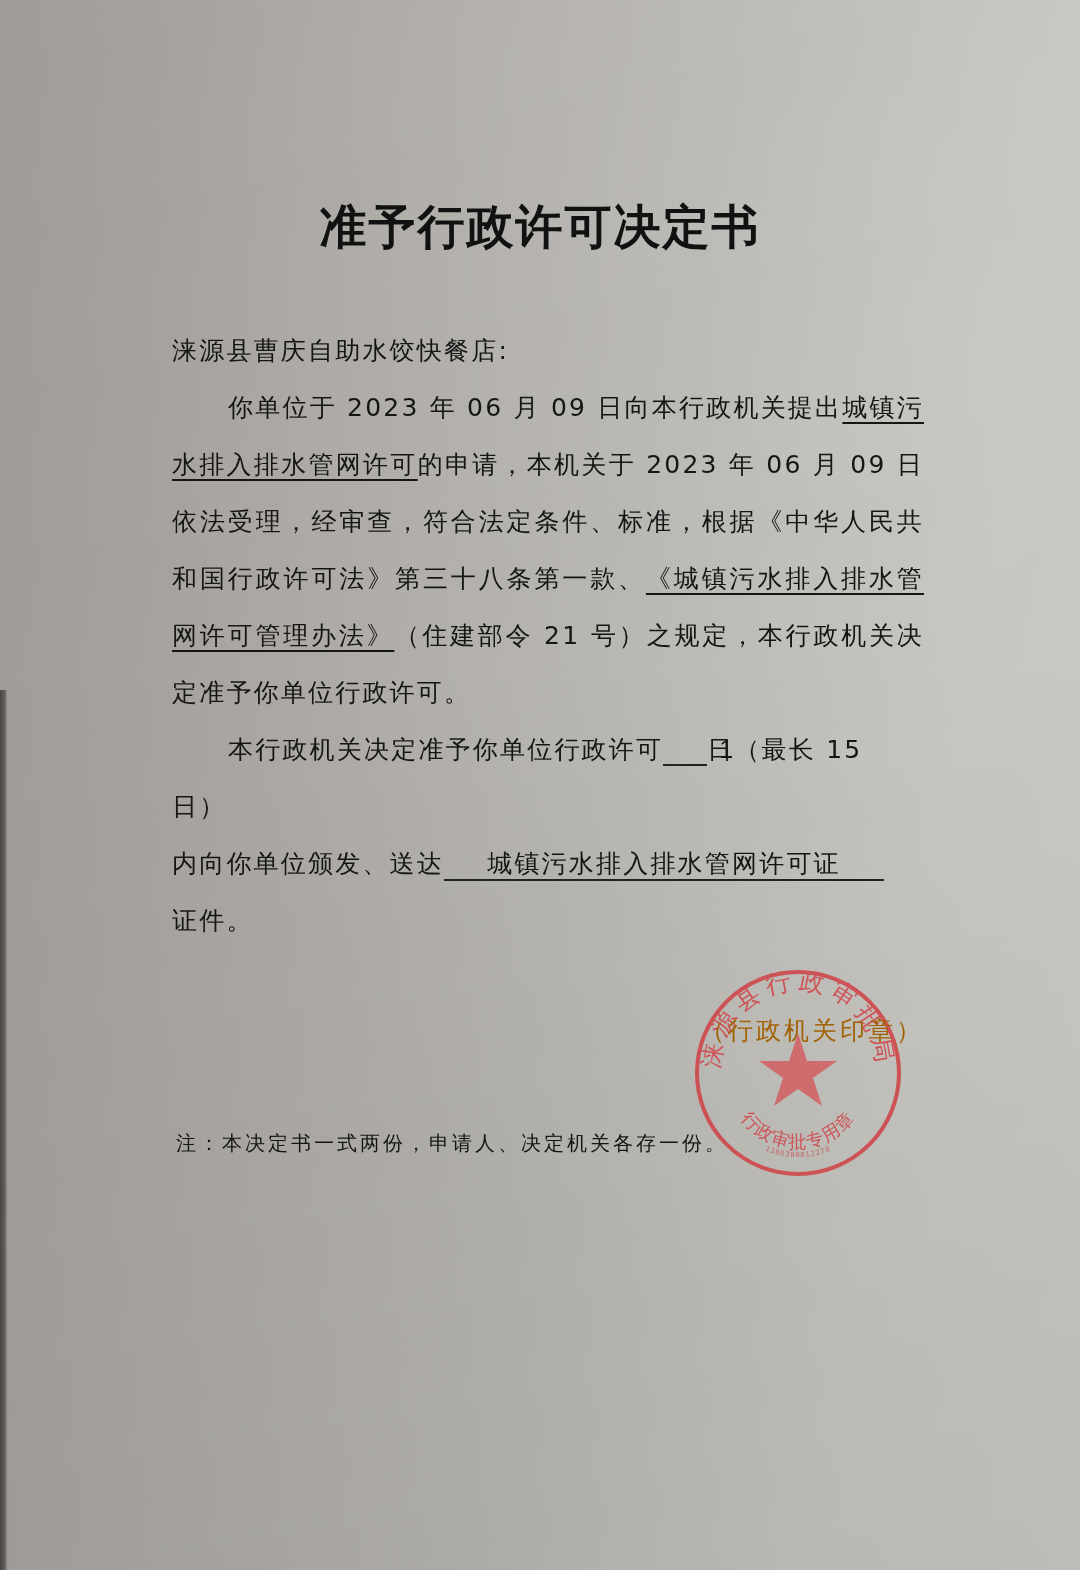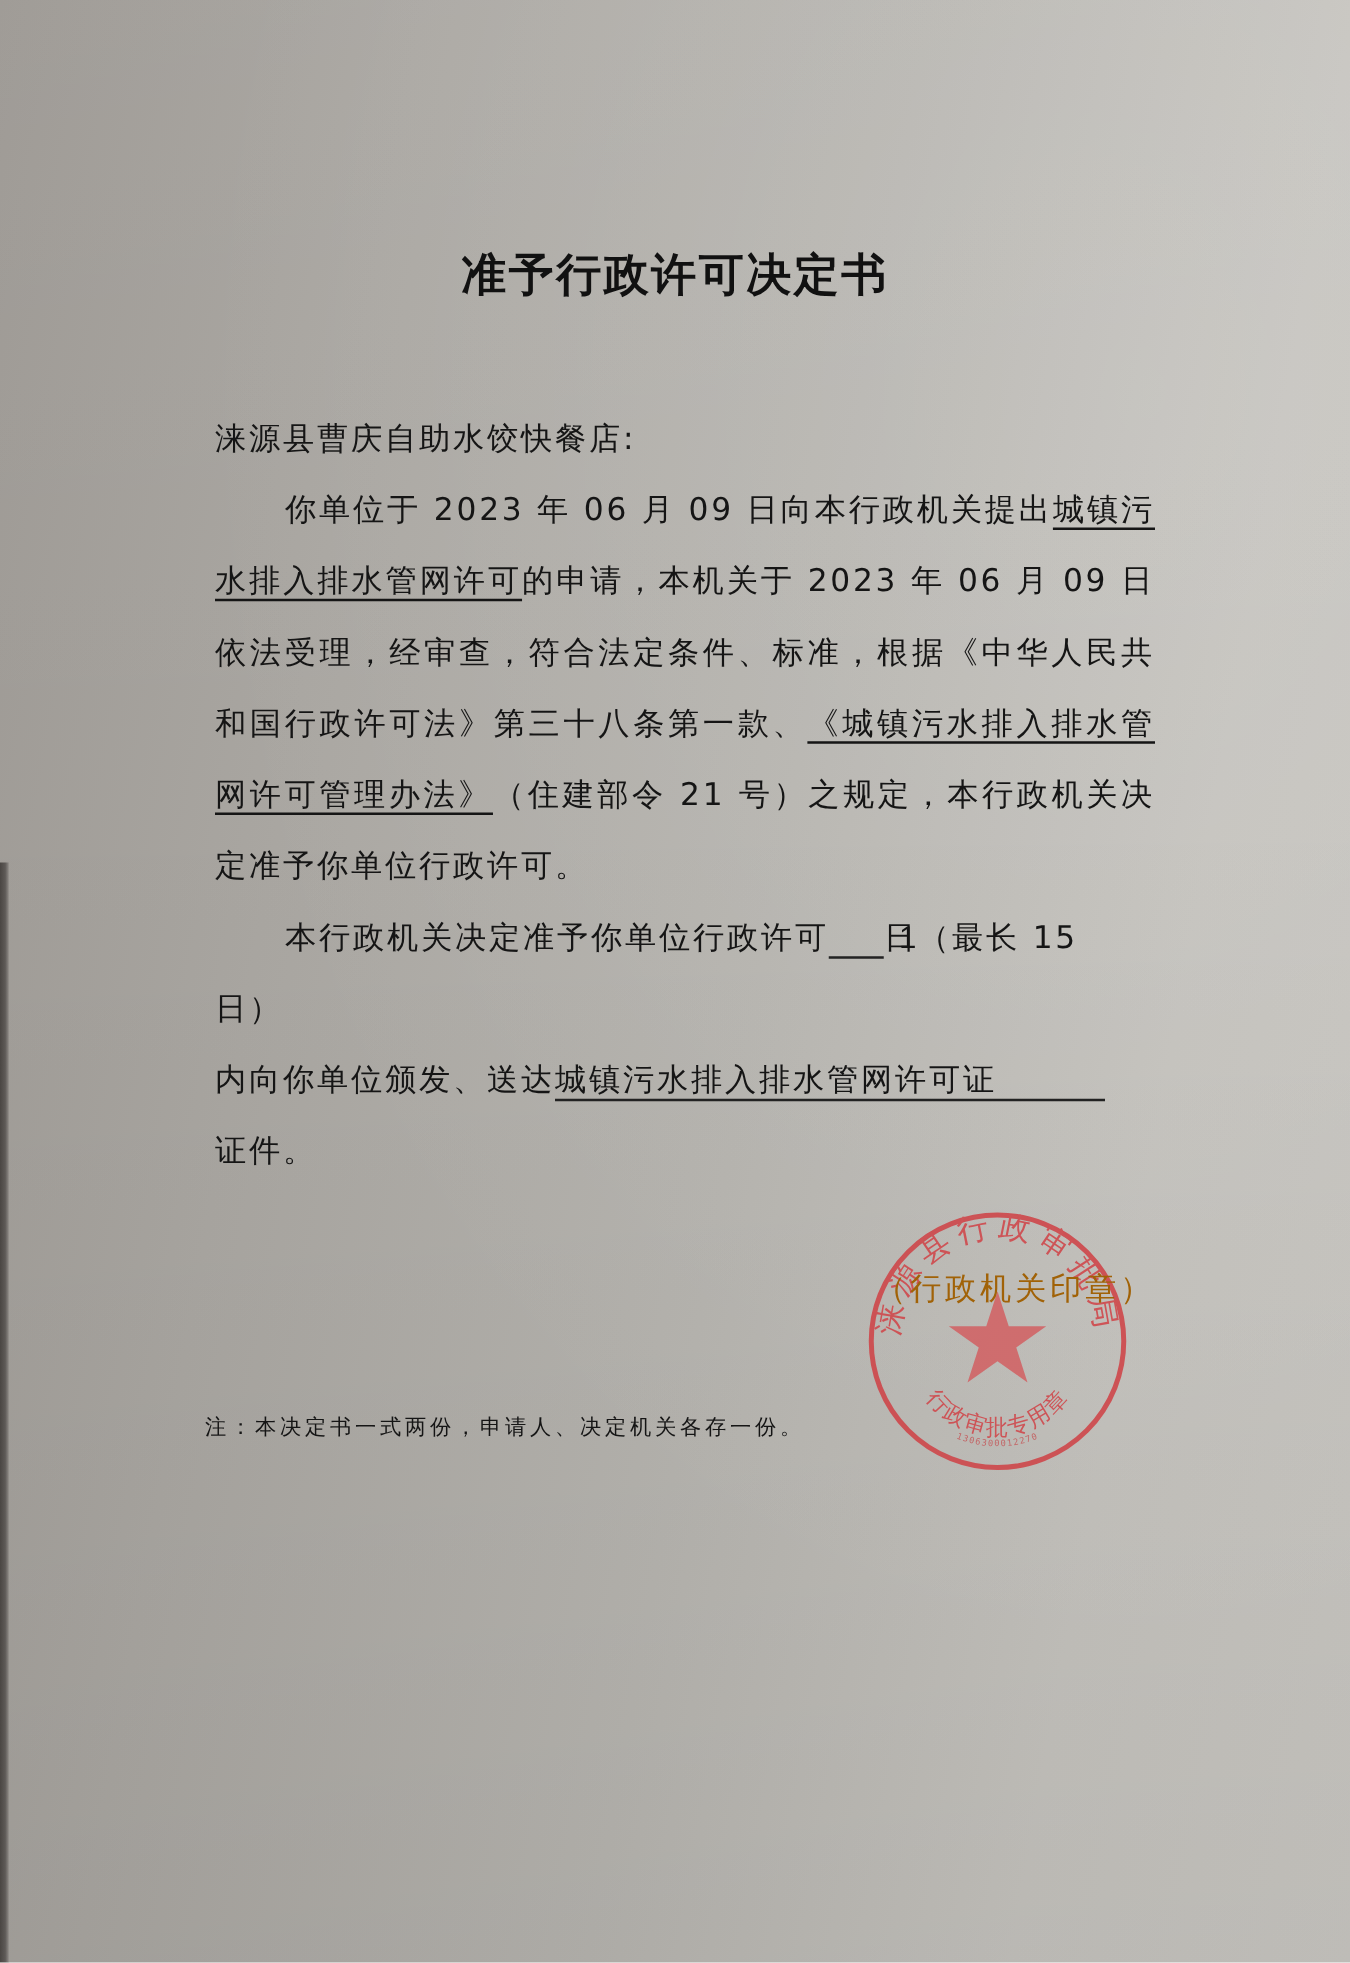--- a/index.html
+++ b/index.html
@@ -31,21 +31,21 @@
     .page {
       position: absolute;
       left: 0; top: 0;
       width: 1080px; height: 1570px;
     }
     .title {
       position: absolute;
       left: 0; width: 1080px;
       top: 196px;
       text-align: center;
-      font-size: 36px;
+      font-size: 47px;
       font-weight: bold;
       letter-spacing: 2px;
       color: #111;
     }
     .serial {
       position: absolute;
       right: 158px;
       top: 264px;
       font-size: 25px;
       color: #151515;
@@ -70,21 +70,21 @@
       text-decoration-thickness: 2px;
       text-underline-offset: 6px;
     }
     .blank {
       display: inline-block;
       border-bottom: 2px solid #222;
       text-align: center;
       line-height: 30px;
     }
     .blank-days { width: 44px; }
-    .blank-cert { width: 440px; text-align: left; }
+    .blank-cert { width: 440px; text-align: center; }
     .nb { font-family: "Liberation Sans", sans-serif; }
     .seal-label {
       position: absolute;
       right: 156px;
       top: 1014px;
       font-size: 25px;
       letter-spacing: 3px;
       color: #a16207;
       z-index: 2;
     }
@@ -92,23 +92,23 @@
       position: absolute;
       right: 156px;
       top: 1071px;
       font-size: 25px;
       letter-spacing: 2px;
       color: #151515;
       z-index: 2;
     }
     .note {
       position: absolute;
-      left: 164px;
+      left: 176px;
       top: 1130px;
-      font-size: 17px;
+      font-size: 20px;
       letter-spacing: 3px;
       color: #151515;
       z-index: 2;
     }
     .seal {
       position: absolute;
       left: 692px;
       top: 967px;
       width: 212px;
       height: 212px;

